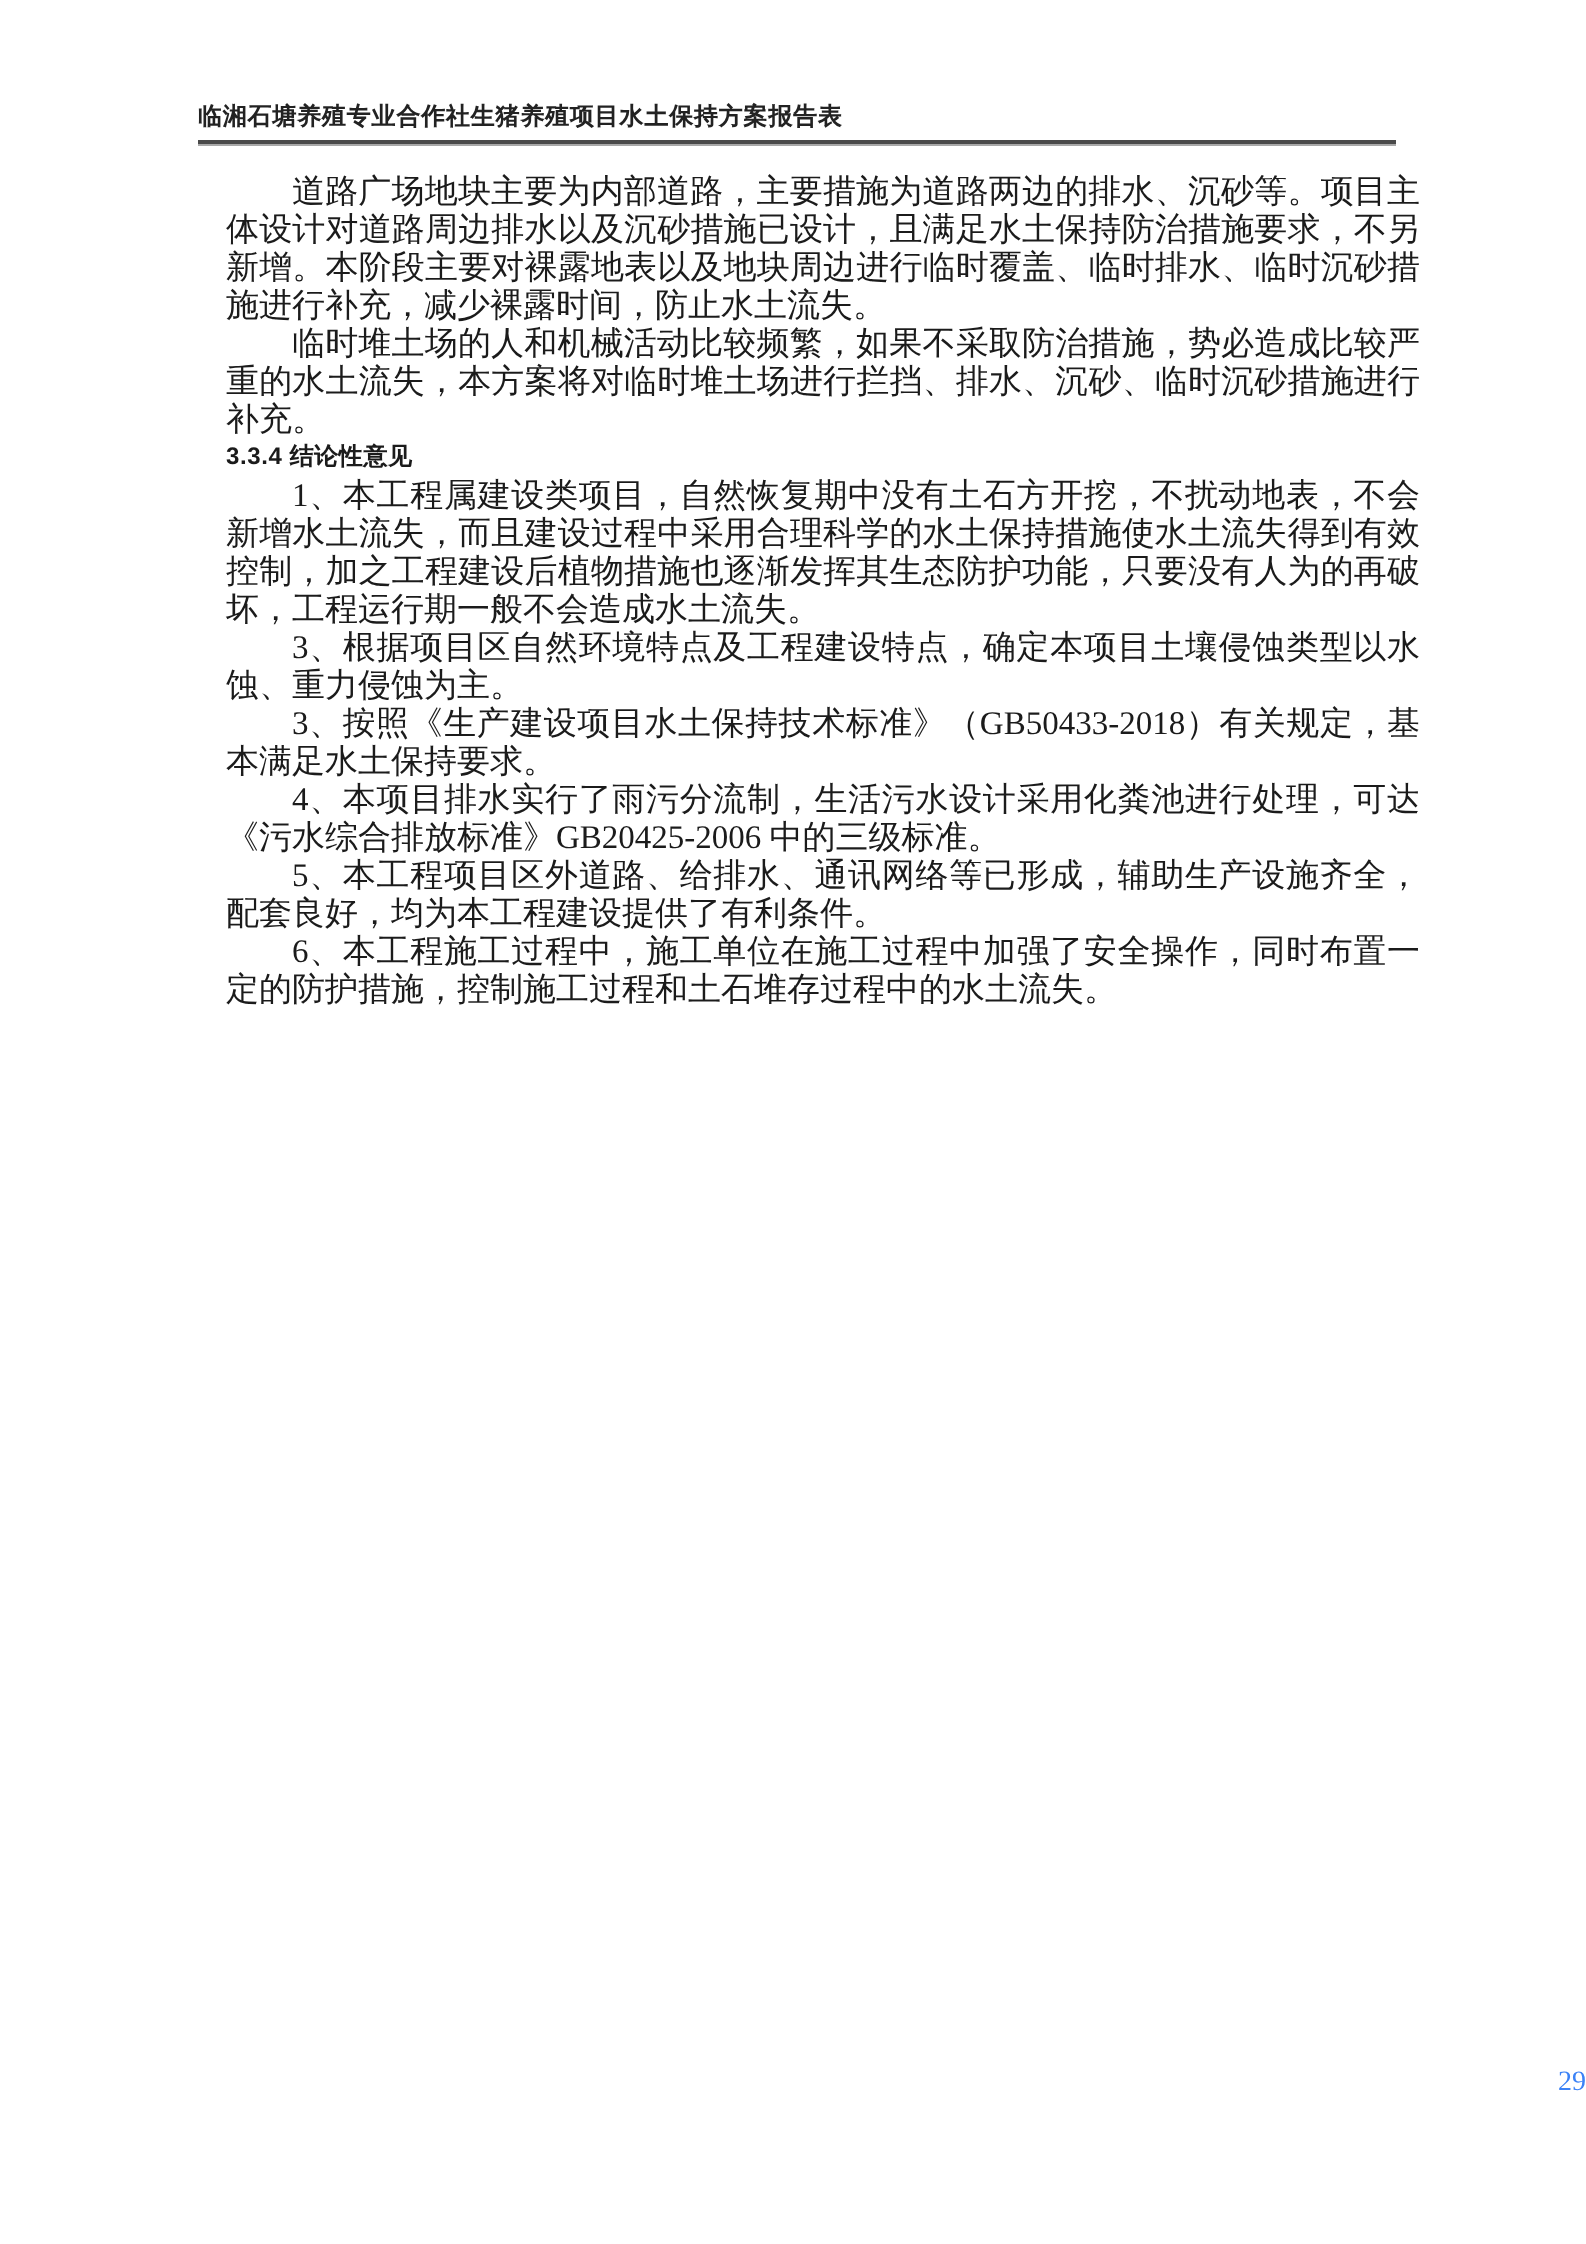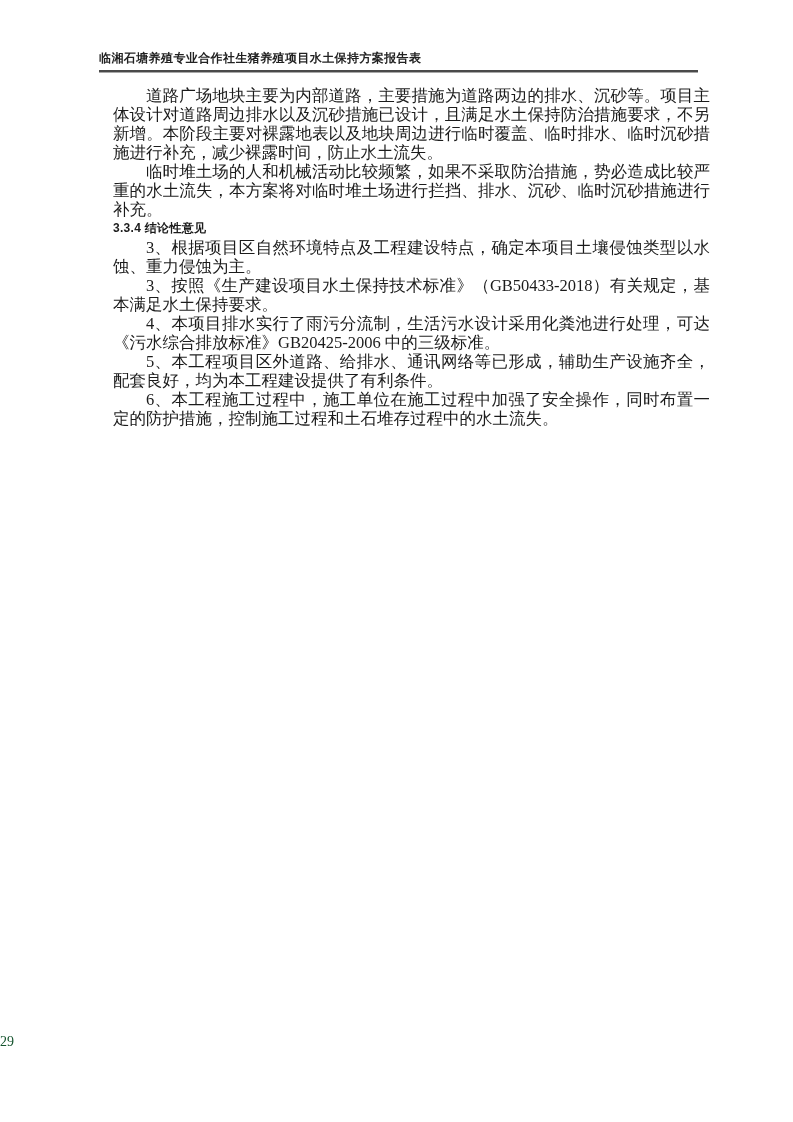--- a/index.html
+++ b/index.html
@@ -52,37 +52,38 @@
     font-weight: bold;
     font-family: "Liberation Sans", "DejaVu Sans", sans-serif;
     font-size: 12px;
     letter-spacing: 0.3px;
   }
   .page-number {
     position: absolute;
     left: 0;
     right: 0;
     top: 1034px;
-    text-align: left;
+    text-align: right;
     font-size: 14px;
-    color: #14532d;
+    color: #3b82f6;
   }
 </style>
 </head>
 <body>
 
 <div class="page">
 
   <div class="running-header">临湘石塘养殖专业合作社生猪养殖项目水土保持方案报告表</div>
   <div class="header-rule"></div>
 
   <div class="body-text">
     <p>道路广场地块主要为内部道路，主要措施为道路两边的排水、沉砂等。项目主体设计对道路周边排水以及沉砂措施已设计，且满足水土保持防治措施要求，不另新增。本阶段主要对裸露地表以及地块周边进行临时覆盖、临时排水、临时沉砂措施进行补充，减少裸露时间，防止水土流失。</p>
     <p>临时堆土场的人和机械活动比较频繁，如果不采取防治措施，势必造成比较严重的水土流失，本方案将对临时堆土场进行拦挡、排水、沉砂、临时沉砂措施进行补充。</p>
     <p class="section-heading">3.3.4 结论性意见</p>
+    <p>1、本工程属建设类项目，自然恢复期中没有土石方开挖，不扰动地表，不会新增水土流失，而且建设过程中采用合理科学的水土保持措施使水土流失得到有效控制，加之工程建设后植物措施也逐渐发挥其生态防护功能，只要没有人为的再破坏，工程运行期一般不会造成水土流失。</p>
     <p>3、根据项目区自然环境特点及工程建设特点，确定本项目土壤侵蚀类型以水蚀、重力侵蚀为主。</p>
     <p>3、按照《生产建设项目水土保持技术标准》（GB50433-2018）有关规定，基本满足水土保持要求。</p>
     <p>4、本项目排水实行了雨污分流制，生活污水设计采用化粪池进行处理，可达《污水综合排放标准》GB20425-2006 中的三级标准。</p>
     <p>5、本工程项目区外道路、给排水、通讯网络等已形成，辅助生产设施齐全，配套良好，均为本工程建设提供了有利条件。</p>
     <p>6、本工程施工过程中，施工单位在施工过程中加强了安全操作，同时布置一定的防护措施，控制施工过程和土石堆存过程中的水土流失。</p>
   </div>
 
   <div class="page-number">29</div>
 
 </div>

